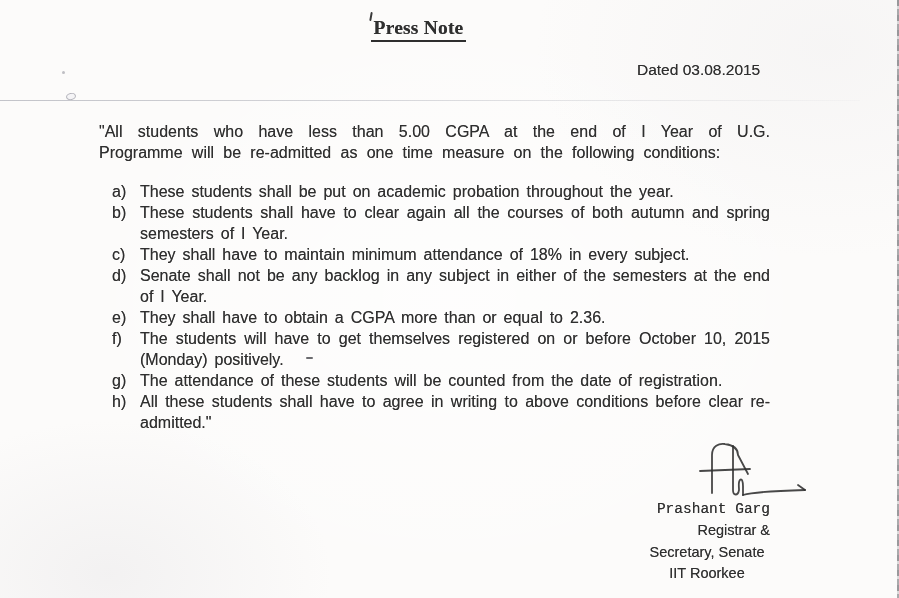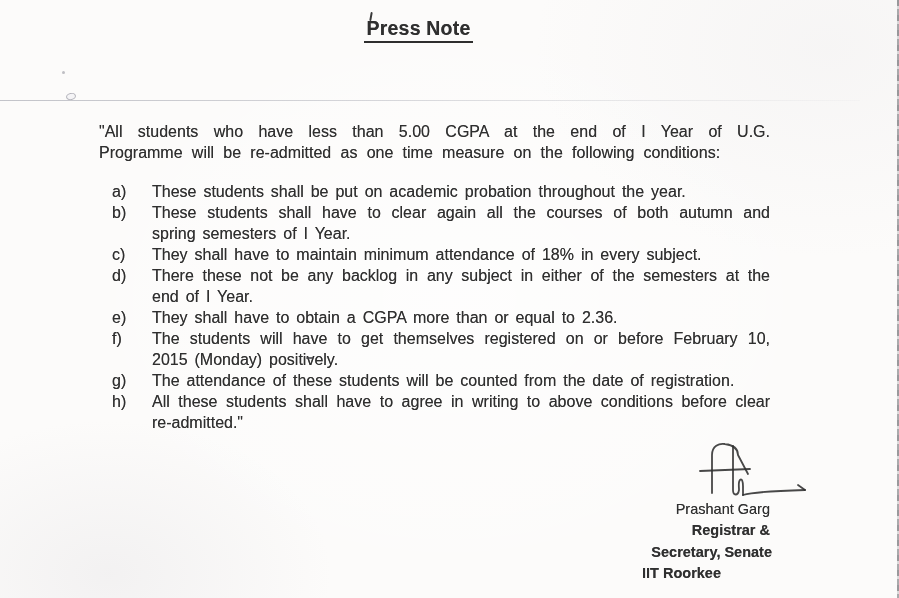--- a/index.html
+++ b/index.html
@@ -30,20 +30,21 @@
     width: 837px;
     text-align: center;
   }
   .title-text {
     display: inline-block;
     font-size: 19.5px;
     font-weight: 700;
     letter-spacing: 0.2px;
     border-bottom: 2px solid #2e2e2e;
     padding: 0 3px 1px 3px;
+    font-family: Liberation Serif, serif;
   }
 
   
   .date-line {
     position: absolute;
     top: 61px; left: 637px;
     font-size: 15.5px;
   }
 
   
@@ -68,41 +69,40 @@
   }
   .cond-item { display: flex; }
   .cond-label {
     flex: none;
     width: 28px;
   }
   .cond-text {
     flex: 1;
     text-align: justify;
     word-spacing: 2.5px;
-    margin-left: 12px;
   }
 
   
   .signature-scribble {
     position: absolute;
     top: 440px; left: 695px;
     width: 115px; height: 65px;
   }
   .sig-block {
     position: absolute;
     top: 499px; left: 640px;
     width: 132px;
     font-size: 14.5px;
     line-height: 21.3px;
     white-space: nowrap;
   }
-  .sig-name      { text-align: right; font-weight: 400; padding-right: 2px; }
-  .sig-title-0   { text-align: right; font-weight: 700; padding-right: 2px; }
-  .sig-title-1   { text-align: right;  font-weight: 700; padding-left: 2px; }
-  .sig-title-2   { text-align: left;  font-weight: 700; padding-left: 2px; }
+  .sig-name      { text-align: right; font-weight: 400; padding-right: 2px; font-family: Liberation Mono, monospace; }
+  .sig-title-0   { text-align: right; font-weight: 400; padding-right: 2px; }
+  .sig-title-1   { text-align: center;  font-weight: 400; padding-left: 2px; }
+  .sig-title-2   { text-align: center;  font-weight: 400; padding-left: 2px; }
 
   
   .artifact { position: absolute; pointer-events: none; }
   .hline {
     top: 100px; left: 0;
     width: 860px; height: 1px;
     background: linear-gradient(to right,
       rgba(125,128,142,0.45),
       rgba(125,128,142,0.30) 45%,
       rgba(125,128,142,0.12) 80%,
@@ -155,47 +155,48 @@
 </style>
 </head>
 <body>
 
 <div class="page">
 
   <div class="title-row">
     <span class="title-text">Press Note</span>
   </div>
 
+  <div class="date-line">Dated 03.08.2015</div>
 
   <p class="intro">"All students who have less than 5.00 CGPA at the end of I Year of U.G. Programme will be re-admitted as one time measure on the following conditions:</p>
 
   <div class="conditions">
     <div class="cond-item">
       <span class="cond-label">a)</span>
       <span class="cond-text">These students shall be put on academic probation throughout the year.</span>
     </div>
     <div class="cond-item">
       <span class="cond-label">b)</span>
       <span class="cond-text">These students shall have to clear again all the courses of both autumn and spring semesters of I Year.</span>
     </div>
     <div class="cond-item">
       <span class="cond-label">c)</span>
       <span class="cond-text">They shall have to maintain minimum attendance of 18% in every subject.</span>
     </div>
     <div class="cond-item">
       <span class="cond-label">d)</span>
-      <span class="cond-text">There these not be any backlog in any subject in either of the semesters at the end of I Year.</span>
+      <span class="cond-text">Senate shall not be any backlog in any subject in either of the semesters at the end of I Year.</span>
     </div>
     <div class="cond-item">
       <span class="cond-label">e)</span>
       <span class="cond-text">They shall have to obtain a CGPA more than or equal to 2.36.</span>
     </div>
     <div class="cond-item">
       <span class="cond-label">f)</span>
-      <span class="cond-text">The students will have to get themselves registered on or before February 10, 2015 (Monday) positively.</span>
+      <span class="cond-text">The students will have to get themselves registered on or before October 10, 2015 (Monday) positively.</span>
     </div>
     <div class="cond-item">
       <span class="cond-label">g)</span>
       <span class="cond-text">The attendance of these students will be counted from the date of registration.</span>
     </div>
     <div class="cond-item">
       <span class="cond-label">h)</span>
       <span class="cond-text">All these students shall have to agree in writing to above conditions before clear re-admitted."</span>
     </div>
   </div>

